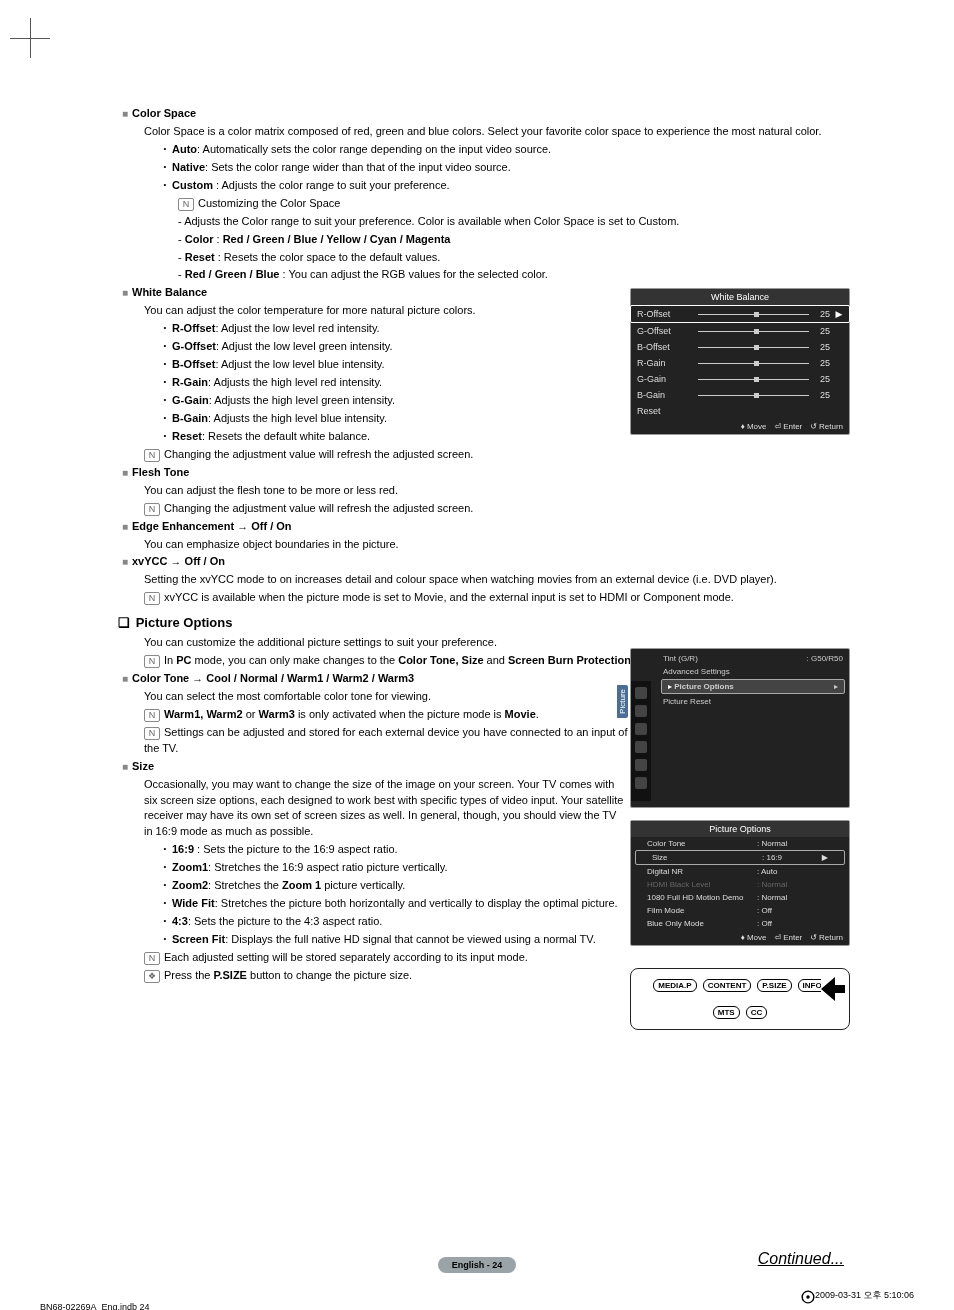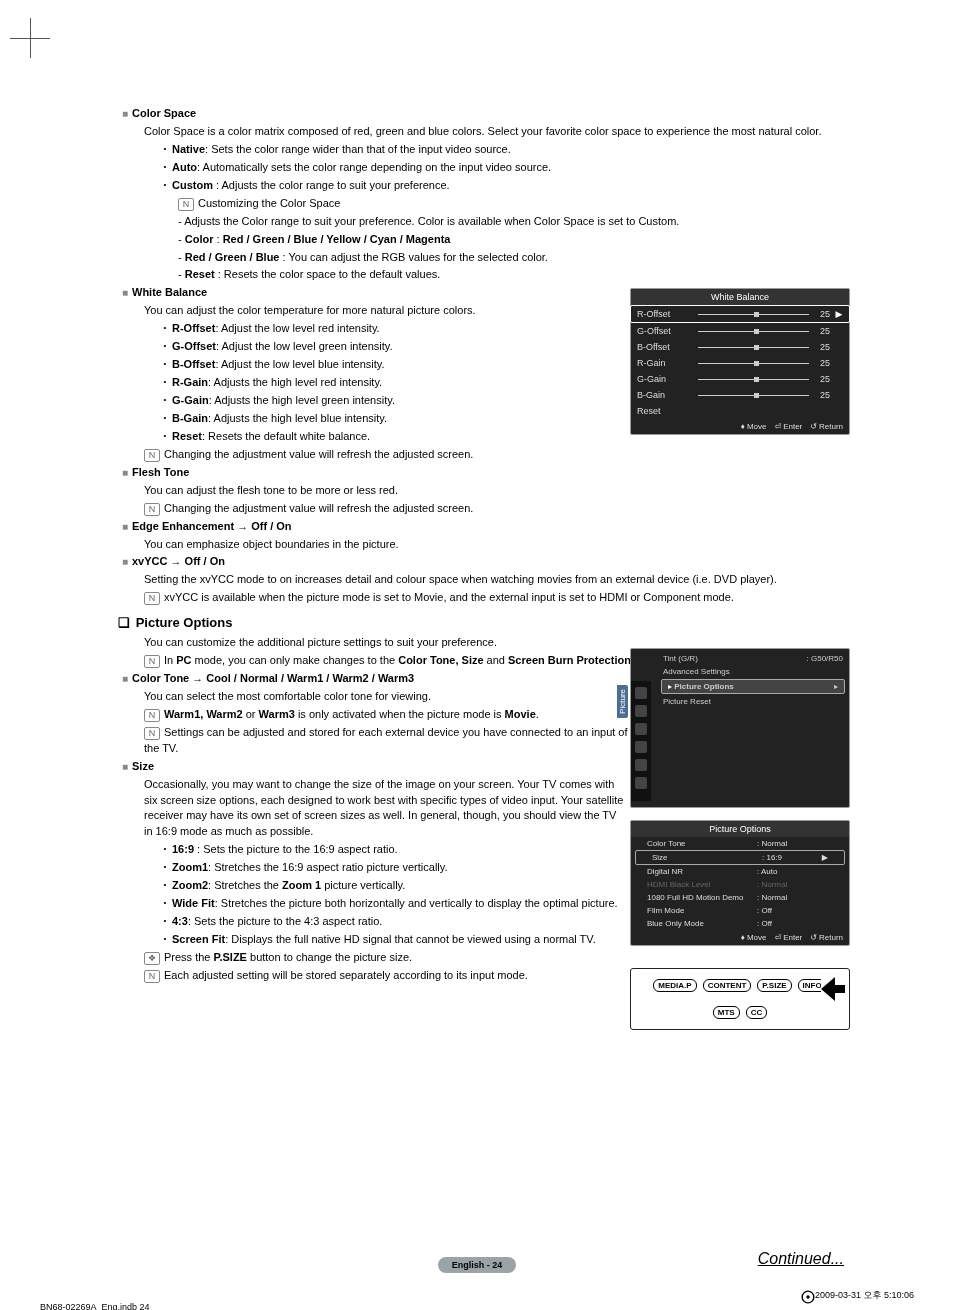--- a/index.html
+++ b/index.html
@@ -39,21 +39,21 @@
 .osd-menu .sidebar .ic{display:block;width:12px;height:12px;margin:6px auto;background:#444;border-radius:2px}
 .osd-menu .lines{margin-left:26px;padding:3px 0}
 .osd-menu .line{font-size:8px;color:#ccc;padding:2px 6px}
 .osd-menu .line.sel{background:#444;border:1px solid #aaa;border-radius:2px;margin:1px 4px}
 .osd-menu .tiny-tri{color:#fff}
 .osd-opts{left:630px;top:812px;width:218px}
 .osd-opts .line{display:flex;font-size:8px;color:#ddd;padding:2px 16px}
 .osd-opts .line .l{width:110px}
 .osd-opts .line.dim{color:#666}
 .osd-opts .line.sel{border:1px solid #aaa;border-radius:2px;margin:0 4px}
-.remote{position:absolute;left:630px;top:960px;width:218px;height:60px;border:1px solid #222;border-radius:3px;background:#fff}
+.remote{position:absolute;left:630px;top:960px;width:218px;height:60px;border:1px solid #222;border-radius:8px;background:#fff}
 .remote .inner{position:absolute;left:16px;top:6px;right:16px;bottom:6px;display:flex;gap:6px;align-items:center;justify-content:center;flex-wrap:wrap}
 .remote .btn{border:1.5px solid #000;border-radius:6px;padding:1px 4px;font-size:8px;font-weight:bold;background:#fff}
 .remote .tip{position:absolute;right:4px;top:2px;width:24px;height:54px;background:#fff}
 .remote .tip svg{width:24px;height:54px}
 .footer-bar{position:absolute;left:0;right:0;bottom:42px;height:22px;display:flex;justify-content:center;align-items:center}
 .pill{background:#9aa3a7;color:#000;font-size:9px;font-weight:bold;padding:3px 14px;border-radius:10px}
 .continued{position:absolute;right:110px;bottom:50px;font-style:italic;text-decoration:underline;font-size:16px}
 .printmark-l{position:absolute;left:40px;bottom:6px;font-size:9px;color:#000}
 .printmark-r{position:absolute;right:40px;bottom:16px;font-size:9px;color:#000}
 .gear{display:inline-block;width:14px;height:12px;vertical-align:middle}
@@ -64,28 +64,28 @@
 <div class="crop-marks">
       <div class="v"></div>
       <div class="h"></div>
     </div>
 
 <div class="content">
 
   <div class="topic"><span class="sq">■</span><span class="strong">Color Space</span></div>
   <div class="body">Color Space is a color matrix composed of red, green and blue colors. Select your favorite color space to experience the most natural color.</div>
   <div class="bullets">
+    <div class="bul"><span class="dot">•</span><span class="strong">Auto</span><span>: Automatically sets the color range depending on the input video source.</span></div>
     <div class="bul"><span class="dot">•</span><span class="strong">Native</span><span>: Sets the color range wider than that of the input video source.</span></div>
-    <div class="bul"><span class="dot">•</span><span class="strong">Auto</span><span>: Automatically sets the color range depending on the input video source.</span></div>
     <div class="bul"><span class="dot">•</span><span class="strong">Custom</span><span> : Adjusts the color range to suit your preference.</span></div>
     <div class="subbul"><span class="tiny-icon">N</span><span>Customizing the Color Space</span></div>
     <div class="subbul">- <span>Adjusts the Color range to suit your preference. Color is available when Color Space is set to Custom.</span></div>
     <div class="subbul">- <span class="strong">Color</span><span> : </span><span class="strong">Red / Green / Blue / Yellow / Cyan / Magenta</span></div>
+    <div class="subbul">- <span class="strong">Reset</span><span> : Resets the color space to the default values.</span></div>
     <div class="subbul">- <span class="strong">Red / Green / Blue</span><span> : You can adjust the RGB values for the selected color.</span></div>
-    <div class="subbul">- <span class="strong">Reset</span><span> : Resets the color space to the default values.</span></div>
   </div>
 
   <div class="topic"><span class="sq">■</span><span class="strong">White Balance</span></div>
   <div class="body">You can adjust the color temperature for more natural picture colors.</div>
   <div class="bullets">
     <div class="bul"><span class="dot">•</span><span class="strong">R-Offset</span><span>: Adjust the low level red intensity.</span></div>
     <div class="bul"><span class="dot">•</span><span class="strong">G-Offset</span><span>: Adjust the low level green intensity.</span></div>
     <div class="bul"><span class="dot">•</span><span class="strong">B-Offset</span><span>: Adjust the low level blue intensity.</span></div>
     <div class="bul"><span class="dot">•</span><span class="strong">R-Gain</span><span>: Adjusts the high level red intensity.</span></div>
     <div class="bul"><span class="dot">•</span><span class="strong">G-Gain</span><span>: Adjusts the high level green intensity.</span></div>
@@ -117,22 +117,22 @@
   <div class="topic"><span class="sq">■</span><span class="strong">Size</span></div>
   <div class="body" style="width:480px">Occasionally, you may want to change the size of the image on your screen. Your TV comes with six screen size options, each designed to work best with specific types of video input. Your satellite receiver may have its own set of screen sizes as well. In general, though, you should view the TV in 16:9 mode as much as possible.</div>
   <div class="bullets">
     <div class="bul"><span class="dot">•</span><span class="strong">16:9</span><span> : Sets the picture to the 16:9 aspect ratio.</span></div>
     <div class="bul"><span class="dot">•</span><span class="strong">Zoom1</span><span>: Stretches the 16:9 aspect ratio picture vertically.</span></div>
     <div class="bul"><span class="dot">•</span><span class="strong">Zoom2</span><span>:  Stretches the </span><span class="strong">Zoom 1</span><span> picture vertically.</span></div>
     <div class="bul"><span class="dot">•</span><span class="strong">Wide Fit</span><span>: Stretches the picture both horizontally and vertically to display the optimal picture.</span></div>
     <div class="bul"><span class="dot">•</span><span class="strong">4:3</span><span>: Sets the picture to the 4:3 aspect ratio.</span></div>
     <div class="bul"><span class="dot">•</span><span class="strong">Screen Fit</span><span>: Displays the full native HD signal that cannot be viewed using a normal TV.</span></div>
   </div>
+  <div class="note"><span class="nicon">N</span><span>Each adjusted setting will be stored separately according to its input mode.</span></div>
   <div class="note"><span class="nicon">❖</span><span>Press the </span><span class="strong">P.SIZE</span><span> button to change the picture size.</span></div>
-  <div class="note"><span class="nicon">N</span><span>Each adjusted setting will be stored separately according to its input mode.</span></div>
 
 </div>
 
 <div class="osd osd-wb">
   <div class="title">White Balance</div>
   <div class="row hl">
         <span class="label">R-Offset</span>
         <span class="track">
           <span class="knob"></span>
         </span>

